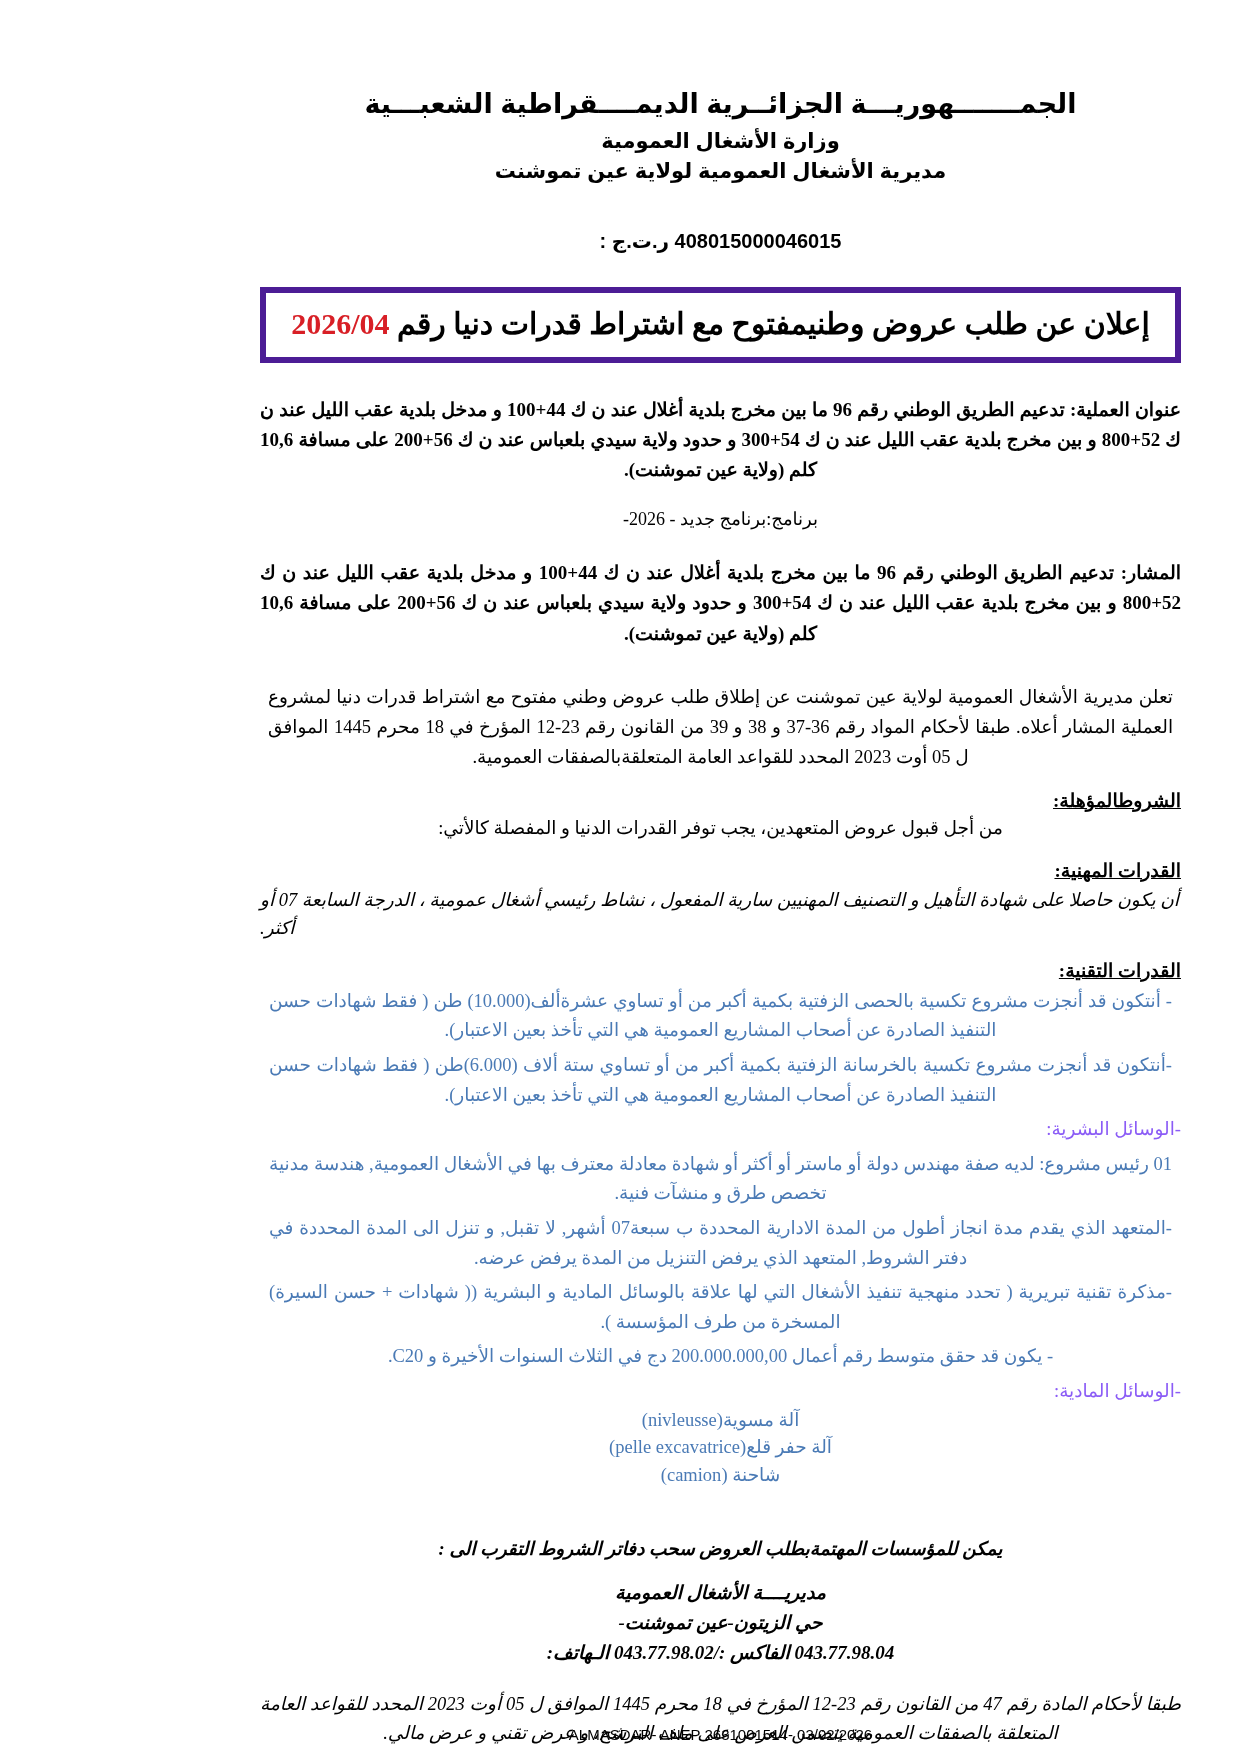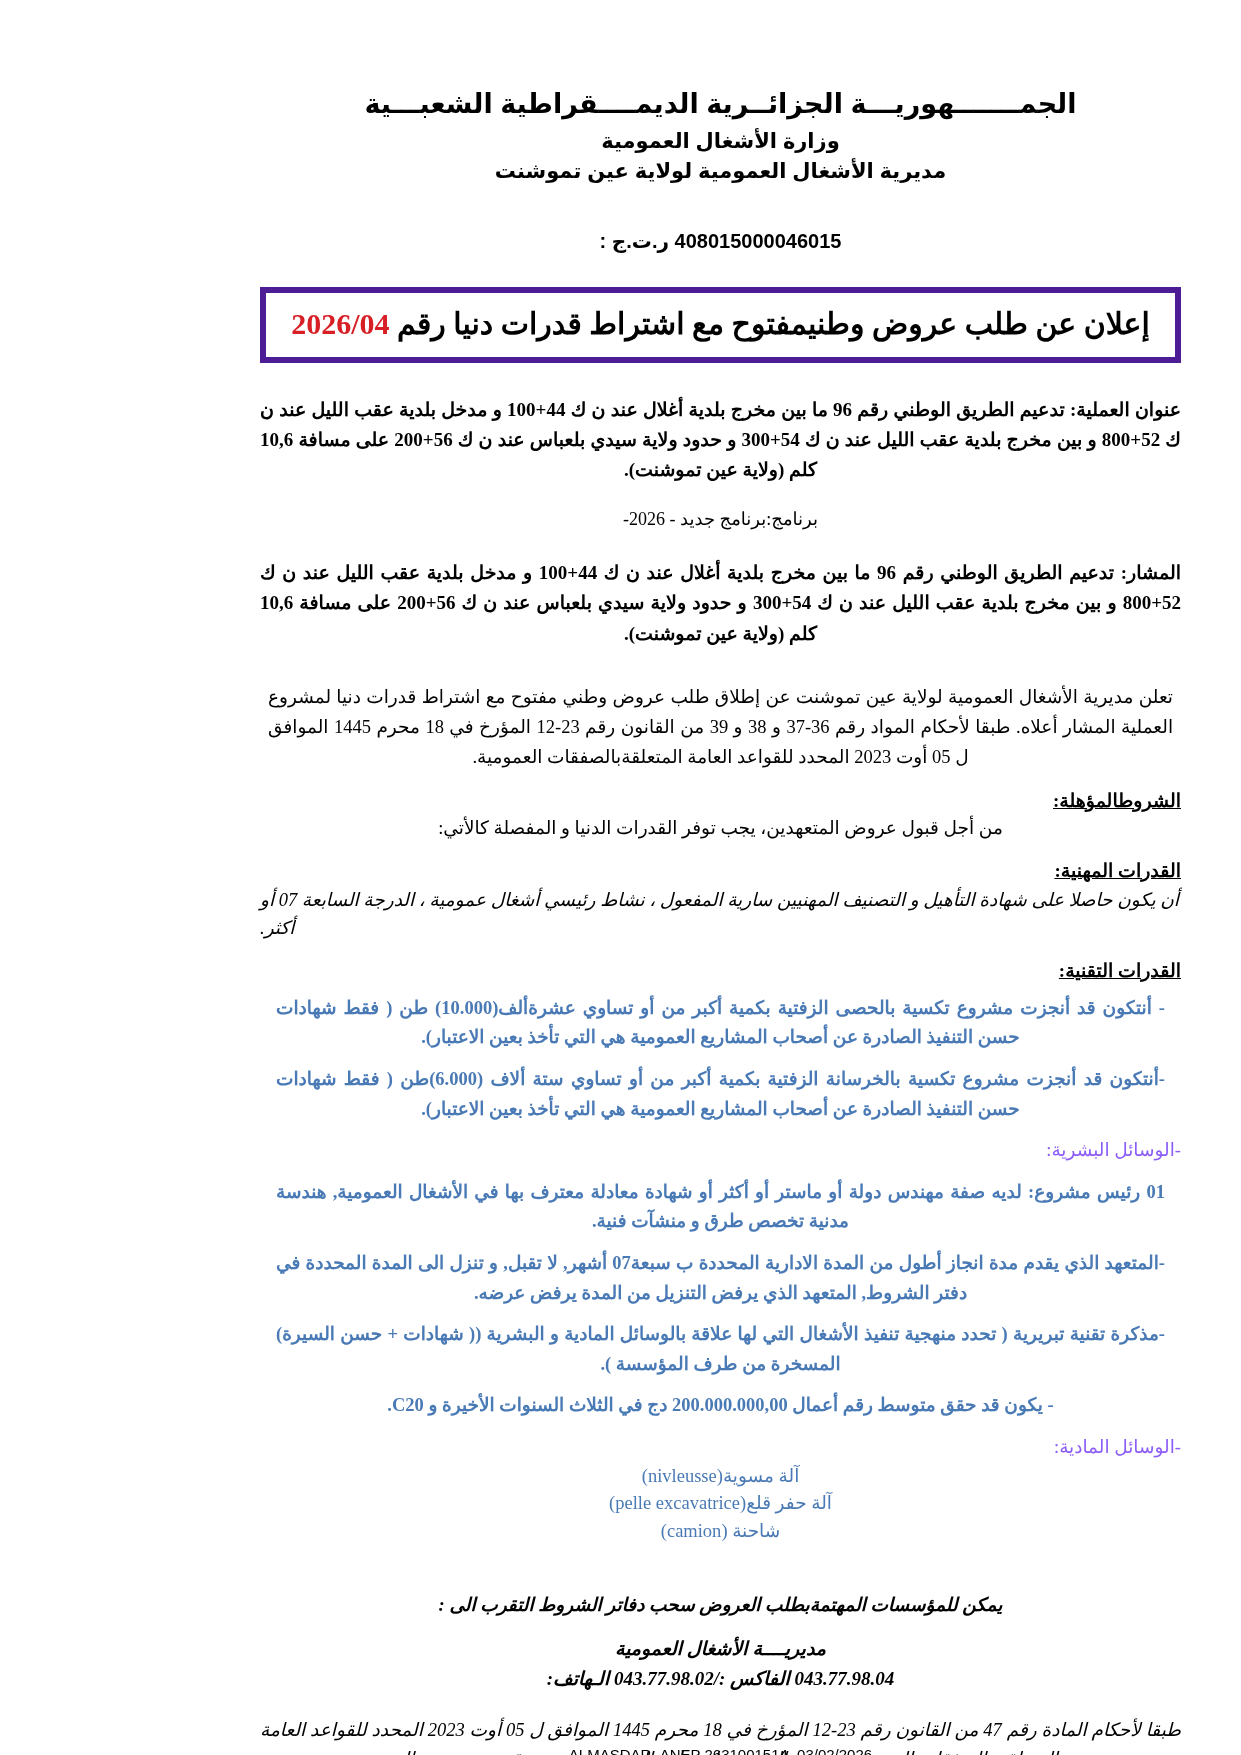--- a/index.html
+++ b/index.html
@@ -131,23 +131,22 @@
   
   .blue-body {
     color: #4a7ab5;
   }
   .blue-para {
     color: #4a7ab5;
     font-size: 18.5px;
     line-height: 1.6;
     text-align: justify;
     text-align-last: center;
-    margin: 12px;
+    margin: 5px;
     padding: 0 4px;
-    font-weight: bold;
   }
   .blue-para.centered {
     text-align: left;
     text-align-last: center;
   }
   .blue-head {
     color: #8b5cf6;
     font-size: 18.5px;
     line-height: 1.6;
     text-align: right;
@@ -270,20 +269,21 @@
 
     <p class="blue-head">-الوسائل المادية:</p>
     <p class="equip-line">آلة مسوية(nivleusse)</p>
     <p class="equip-line">آلة حفر قلع(pelle excavatrice)</p>
     <p class="equip-line">شاحنة (camion)</p>
   </div>
 
   <div class="contact-intro">يمكن للمؤسسات  المهتمةبطلب العروض سحب دفاتر الشروط التقرب الى :</div>
   <div class="address-block">
     <div>مديريــــة الأشغال العمومية</div>
+    <div>حي الزيتون-عين تموشنت-</div>
   </div>
   <div class="phone-line">
     <span class="ltr nowrap">043.77.98.04</span>
     <span>الفاكس :</span><span>/</span><span class="ltr nowrap">043.77.98.02</span>
     <span>الـهاتف:</span>
   </div>
 
   <div class="closing-para">طبقا لأحكام المادة رقم 47 من القانون رقم 23-12 المؤرخ في 18 محرم 1445 الموافق ل 05 أوت 2023  المحدد للقواعد العامة المتعلقة بالصفقات العمومية  يتضمن العرض على ملف الترشح، و عرض تقني و عرض مالي.</div>
 
   <div class="footer">ALMASDAR- ANEP 2631001514- 03/02/2026</div>

